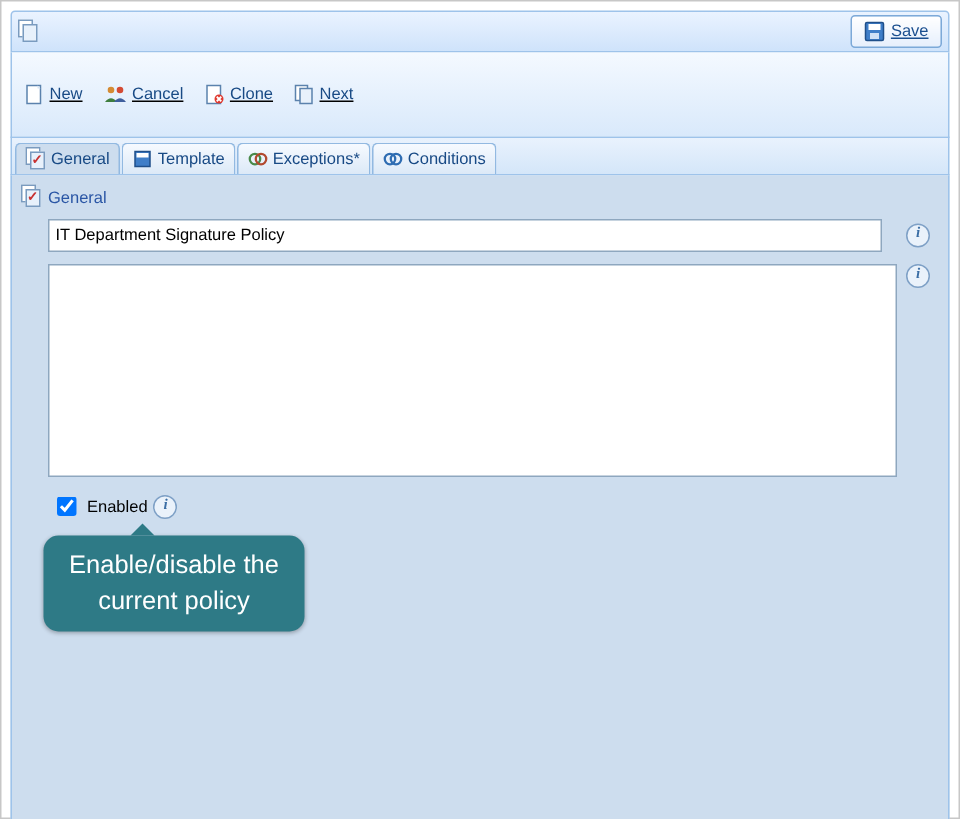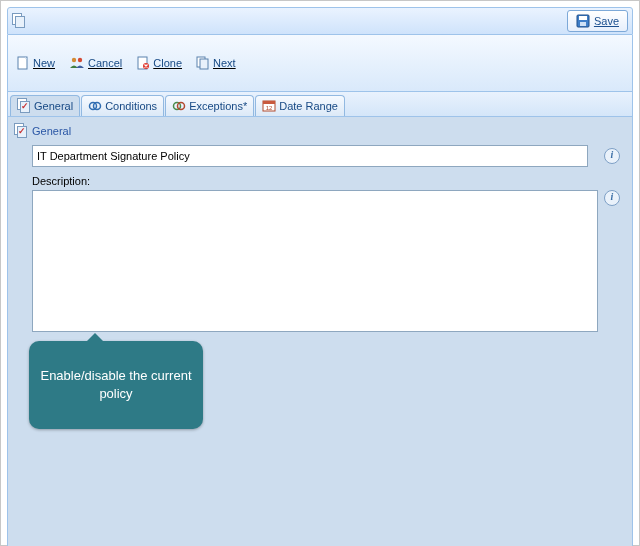--- a/index.html
+++ b/index.html
@@ -183,28 +183,28 @@
     line-height: 12px;
     text-align: center;
     display: inline-block;
     font-family: Georgia, serif;
   }
 
   
   .callout {
     position: absolute;
     left: 28px;
-    top: 340px;
+    top: 356px;
     width: 154px;
     background: #2e7a86;
     color: #ffffff;
     border-radius: 10px;
-    padding: 26px 10px;
+    padding: 8px 10px;
     text-align: center;
-    font-size: 13px;
+    font-size: 17px;
     line-height: 1.4;
     box-shadow: 0 1px 3px rgba(0,0,0,.3);
   }
   .callout::before {
     content: "";
     position: absolute;
     top: -16px;
     left: 58px;
     border: 8px solid transparent;
     border-bottom-color: #2e7a86;
@@ -289,62 +289,60 @@
   <div class="tabs">
     <div class="tab active">
       <span class="icon">
         <span class="page-icon"><span class="pg back"></span><span class="pg front"></span><span class="chk">✓</span></span>
       </span>
       <span>General</span>
     </div>
     <div class="tab">
       <span class="icon">
         <svg width="14" height="14" viewBox="0 0 14 14">
+            <rect x="2" y="2" width="10" height="10" fill="#3f7ec8" stroke="#1f4f8a"></rect>
+            <rect x="3" y="3" width="8" height="3" fill="#fff"></rect>
+          </svg>
+      </span>
+      <span>Template</span>
+    </div>
+    <div class="tab">
+      <span class="icon">
+        <svg width="14" height="14" viewBox="0 0 14 14">
+            <circle cx="5" cy="7" r="3.5" fill="none" stroke="#4a8a4a" stroke-width="1.5"></circle>
+            <circle cx="9" cy="7" r="3.5" fill="none" stroke="#b24a2f" stroke-width="1.5"></circle>
+          </svg>
+      </span>
+      <span>Exceptions*</span>
+    </div>
+    <div class="tab">
+      <span class="icon">
+        <svg width="14" height="14" viewBox="0 0 14 14">
             <circle cx="5" cy="7" r="3.5" fill="none" stroke="#2f6db2" stroke-width="1.5"></circle>
             <circle cx="9" cy="7" r="3.5" fill="none" stroke="#2f6db2" stroke-width="1.5"></circle>
           </svg>
       </span>
       <span>Conditions</span>
-    </div>
-    <div class="tab">
-      <span class="icon">
-        <svg width="14" height="14" viewBox="0 0 14 14">
-            <circle cx="5" cy="7" r="3.5" fill="none" stroke="#4a8a4a" stroke-width="1.5"></circle>
-            <circle cx="9" cy="7" r="3.5" fill="none" stroke="#b24a2f" stroke-width="1.5"></circle>
-          </svg>
-      </span>
-      <span>Exceptions*</span>
-    </div>
-    <div class="tab">
-      <span class="icon">
-        <svg width="14" height="14" viewBox="0 0 14 14">
-            <rect x="1" y="2" width="12" height="10" fill="#fff" stroke="#b04a2f"></rect>
-            <rect x="1" y="2" width="12" height="3" fill="#c85a3f"></rect>
-            <text x="7" y="11" font-size="6" text-anchor="middle" fill="#b04a2f">12</text>
-          </svg>
-      </span>
-      <span>Date Range</span>
     </div>
   </div>
 
   <div class="panel">
     <div class="section-header">
       <span class="icon">
         <span class="page-icon"><span class="pg back"></span><span class="pg front"></span><span class="chk">✓</span></span>
       </span>
       <span>General</span>
     </div>
 
     <div class="form-area">
       <div class="name-row">
         <input type="text" class="name-input" value="IT Department Signature Policy" style="">
         <span class="info-icon">i</span>
       </div>
 
-      <span class="form-label">Description:</span>
       <div class="desc-row">
         <textarea class="desc-text" style=""></textarea>
         <span class="info-icon">i</span>
       </div>
     </div>
 
     <div class="enabled-row">
       <input type="checkbox" checked="" style="">
       <label>Enabled</label>
       <span class="info-icon">i</span>

